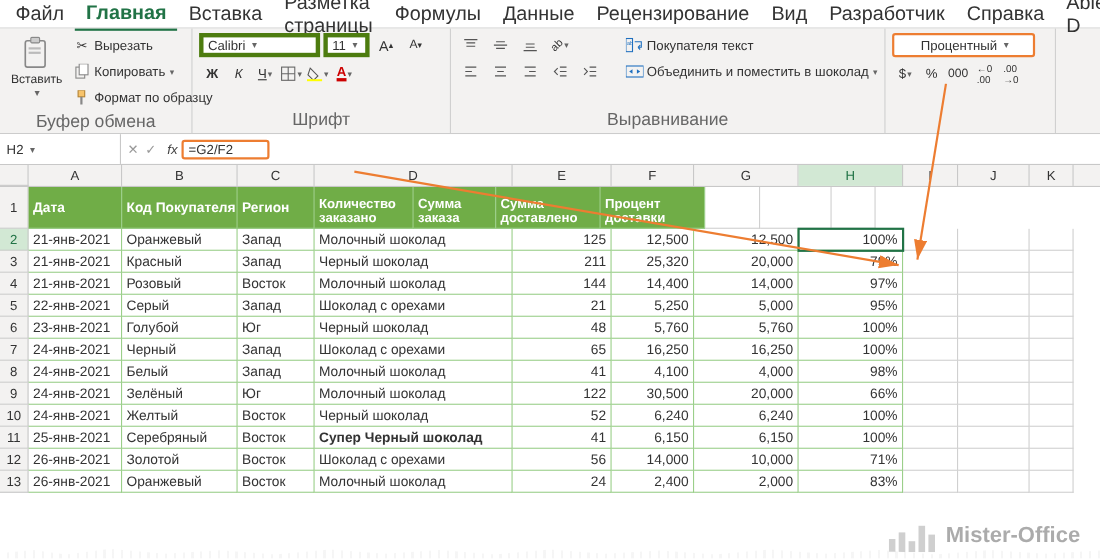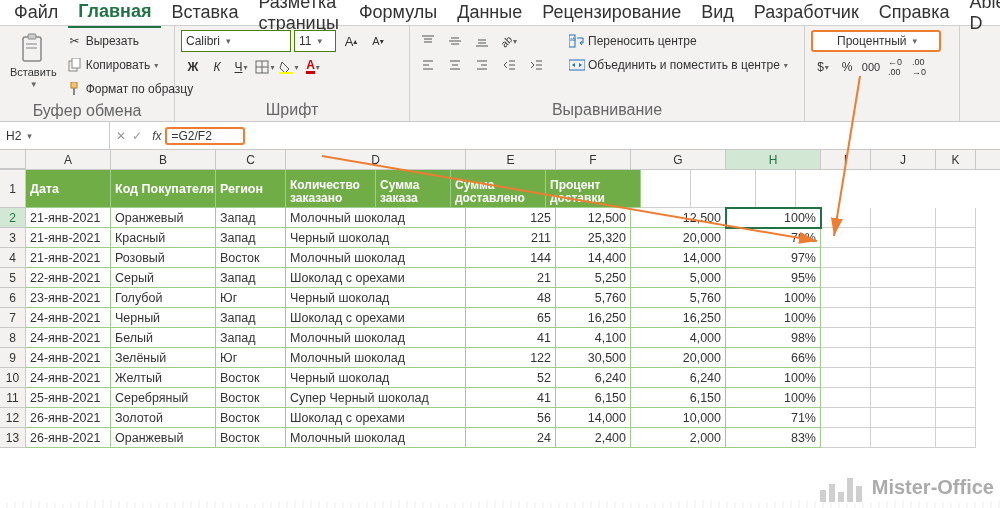--- a/index.html
+++ b/index.html
@@ -16,21 +16,21 @@
   .group-label { text-align: center; font-size: 16px; color: #666; padding: 2px 0; }
   .group-body { flex: 1; display: flex; gap: 6px; align-items: flex-start; }
 
   .vbtn { display: flex; flex-direction: column; align-items: center; gap: 2px; padding: 2px 4px; cursor: pointer; font-size: 11px; }
   .vbtn .ic { width: 32px; height: 32px; display: flex; align-items: center; justify-content: center; }
 
   .stack { display: flex; flex-direction: column; gap: 2px; }
   .srow { display: flex; align-items: center; gap: 3px; height: 22px; white-space: nowrap; }
   .srow .ic { width: 16px; height: 16px; display: flex; align-items: center; justify-content: center; }
 
-  .combo { display: inline-flex; align-items: center; background: #fff; border: 1px solid #4d7c0f; height: 22px; padding: 0 4px; font-size: 12px; }
+  .combo { display: inline-flex; align-items: center; background: #fff; border: 4px solid #4d7c0f; height: 22px; padding: 0 4px; font-size: 12px; }
   .combo .dd { margin-left: 6px; font-size: 9px; color: #666; }
 
   .btn-ic { width: 24px; height: 22px; display: inline-flex; align-items: center; justify-content: center; cursor: pointer; border: 1px solid transparent; }
   .dd-caret { font-size: 8px; color: #666; margin-left: 1px; }
 
   .hilite { border: 2px solid #ed7d31; border-radius: 3px; padding-left: 24px; }
 
   
   .formula-bar { display: flex; align-items: center; height: 28px; border-bottom: 1px solid #c8c8c8; background: #fff; }
   .namebox { width: 110px; border-right: 1px solid #c8c8c8; padding: 0 6px; height: 100%; display: flex; align-items: center; }
@@ -51,21 +51,21 @@
   .hdrcell { background: #70ad47; color: #fff; font-weight: 600; border-right: 1px solid #9bcf8a; border-bottom: 1px solid #9bcf8a; }
   .hdrcell.multi { white-space: normal; line-height: 1.1; font-size: 12px; align-items: flex-end; padding-bottom: 2px; }
   .num { justify-content: flex-end; }
   .tblcell { border-bottom: 1px solid #9bcf8a; border-right: 1px solid #9bcf8a; }
   .row.header { height: 38px; }
 
   .sel { outline: 2px solid #217346; outline-offset: -1px; position: relative; }
   .colhdr.sel-h, .rowhdr.sel-h { background:#d2e8d4; color:#217346; }
 
   
-  .wm { position: absolute; right: 6px; bottom: 6px; display: flex; align-items: center; gap: 6px; color: #888; font-size: 20px; font-weight: 600; opacity: 0.7; pointer-events:none;}
+  .wm { position: absolute; right: 18px; bottom: 6px; display: flex; align-items: center; gap: 6px; color: #888; font-size: 20px; font-weight: 600; opacity: 0.7; pointer-events:none;}
   .wm svg { width: 46px; height: 30px; }
 
   .torn { position:absolute; left:0; right:0; bottom:0; height:10px; background: repeating-linear-gradient(90deg,#fff 0 6px,#e0e0e0 6px 8px); clip-path: polygon(0 50%, 3% 20%, 6% 60%, 10% 10%, 15% 55%, 20% 22%, 25% 60%, 30% 15%, 35% 55%, 40% 20%, 45% 60%, 50% 15%, 55% 55%, 60% 25%, 65% 60%, 70% 15%, 75% 55%, 80% 20%, 85% 60%, 90% 20%, 95% 55%, 100% 25%, 100% 100%, 0 100%); opacity:0.3;}
 
   svg.arrow { position:absolute; pointer-events:none; z-index:50; }
 </style>
 </head>
 <body>
 
 <div class="tabs" id="tabs">
@@ -249,30 +249,30 @@
       <div style="width:1px;background:#d0d0d0;margin:0 4px"></div>
       <div class="stack">
         <div class="srow">
           <span class="ic">
               <svg width="16" height="14">
                 <rect x="0" y="1" width="6" height="12" fill="none" stroke="#1e6fbf"></rect>
                 <text x="1" y="7" font-size="5" fill="#1e6fbf">ab</text>
                 <path d="M8 4 H14 V9 H11 M11 9 L13 7 M11 9 L13 11" fill="none" stroke="#1e6fbf"></path>
               </svg>
             </span>
-          <span>Переносить центре</span>
+          <span>Покупателя текст</span>
         </div>
         <div class="srow">
           <span class="ic">
               <svg width="16" height="14">
                 <rect x="0" y="2" width="16" height="10" fill="none" stroke="#1e6fbf"></rect>
                 <path d="M3 7 L6 5 L6 9 Z M13 7 L10 5 L10 9 Z" fill="#1e6fbf"></path>
               </svg>
             </span>
-          <span>Объединить и поместить в центре</span>
+          <span>Объединить и поместить в шоколад</span>
           <span class="dd-caret">▾</span>
         </div>
       </div>
     </div>
     <div class="group-label">Выравнивание</div>
   </div>
 
   <div class="group" style="width:155px">
     <div class="group-body stack" style="gap:4px">
       <div class="combo hilite" style="width:130px">
@@ -458,21 +458,21 @@
         <div class="cell ch-H tblcell num" style="width: 95px;">100%</div>
         <div class="cell ch-I" style="width: 50px;"></div>
         <div class="cell ch-J" style="width: 65px;"></div>
         <div class="cell ch-K" style="width: 40px;"></div>
       </div>
       <div class="row">
         <div class="rowhdr">11</div>
         <div class="cell ch-A tblcell" style="width: 85px;">25-янв-2021</div>
         <div class="cell ch-B tblcell" style="width: 105px;">Серебряный</div>
         <div class="cell ch-C tblcell" style="width: 70px;">Восток</div>
-        <div class="cell ch-D tblcell" style="width: 180px;">Супер Черный шоколад</div>
+        <div class="cell ch-D tblcell" style="width: 180px; font-weight: bold;">Супер Черный шоколад</div>
         <div class="cell ch-E tblcell num" style="width: 90px;">41</div>
         <div class="cell ch-F tblcell num" style="width: 75px;">6,150</div>
         <div class="cell ch-G tblcell num" style="width: 95px;">6,150</div>
         <div class="cell ch-H tblcell num" style="width: 95px;">100%</div>
         <div class="cell ch-I" style="width: 50px;"></div>
         <div class="cell ch-J" style="width: 65px;"></div>
         <div class="cell ch-K" style="width: 40px;"></div>
       </div>
       <div class="row">
         <div class="rowhdr">12</div>

